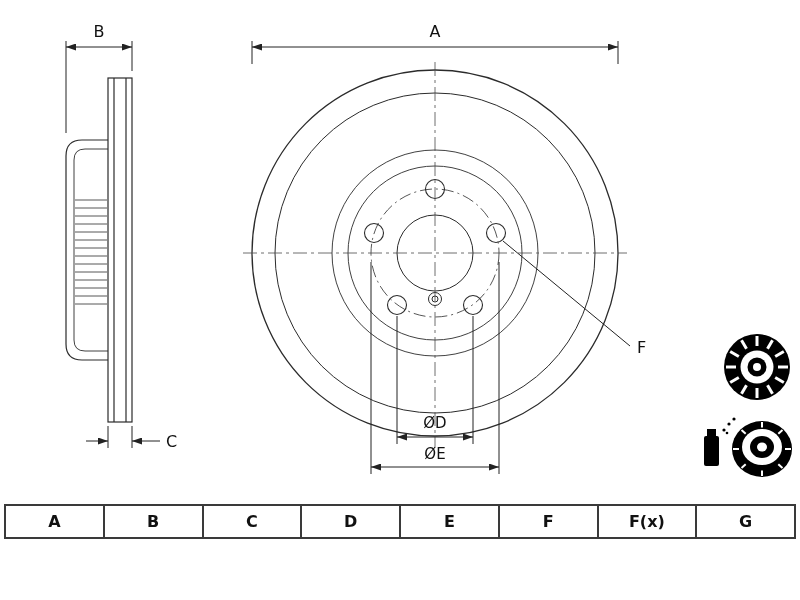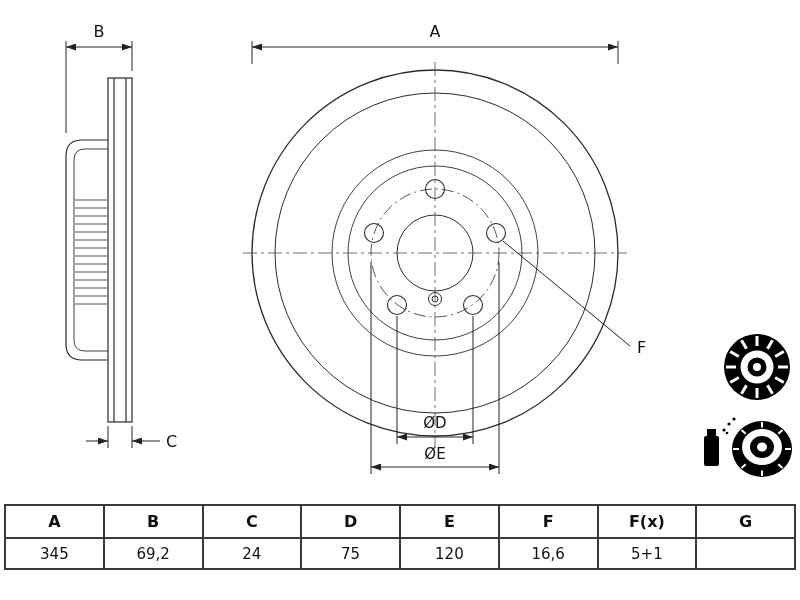--- a/index.html
+++ b/index.html
@@ -149,25 +149,15 @@
         <tr>
       <th>A</th>
       <th>B</th>
       <th>C</th>
       <th>D</th>
       <th>E</th>
       <th>F</th>
       <th>F(x)</th>
       <th>G</th>
     </tr>
-    <tr>
-      <td>345</td>
-      <td>69,2</td>
-      <td>24</td>
-      <td>75</td>
-      <td>120</td>
-      <td>16,6</td>
-      <td>5+1</td>
-      <td></td>
-    </tr>
   </tbody>
     </table>
 </div>
 
 </body></html>

